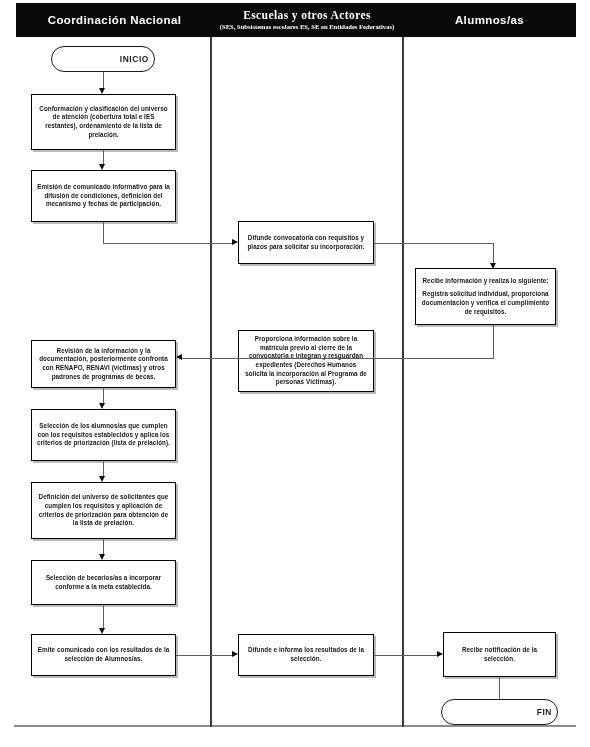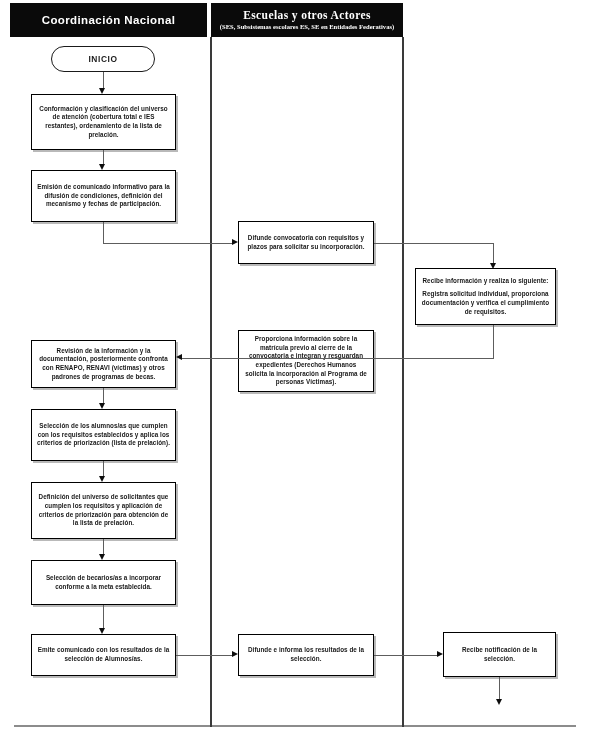--- a/index.html
+++ b/index.html
@@ -13,21 +13,21 @@
   .lane-title{font-size:11.5px;font-weight:bold;letter-spacing:.4px;line-height:13px;text-align:center;}
   .lane-sub{font-size:6.6px;font-weight:bold;line-height:8.5px;text-align:center;margin-top:1px;padding:0 4px;}
 
   
   .frame{position:absolute;left:14px;top:3px;width:562px;height:724px;
     border-bottom:2px solid #8c8c8c;box-sizing:border-box;pointer-events:none;}
   .divider{position:absolute;width:1.5px;background:#3a3a3a;}
 
   
   .node{position:absolute;box-sizing:border-box;display:flex;align-items:center;
-    justify-content:center;text-align:center;background:#ffffff;
+    justify-content:flex-end;text-align:center;background:#ffffff;
     border:1.2px solid #000000;}
   .node .txt{font-size:6.3px;line-height:8.6px;color:#171717;padding:2px 5px;
     font-weight:600;letter-spacing:.05px;}
   .node.shadow{box-shadow:2px 2px 0 0 #b9b9b9;}
   .term{border-radius:999px;border:1.2px solid #1a1a1a;}
   .term .txt{font-size:8.4px;font-weight:600;letter-spacing:.6px;color:#1b1b1b;}
   .node .txt .blk{display:block;}
   .node .txt .gap{display:block;height:5px;}
 
   
@@ -37,26 +37,29 @@
   .arw{position:absolute;width:0;height:0;}
   .arw-d{border-left:3.6px solid transparent;border-right:3.6px solid transparent;border-top:6px solid #0d0d0d;}
   .arw-r{border-top:3.6px solid transparent;border-bottom:3.6px solid transparent;border-left:6px solid #0d0d0d;}
   .arw-l{border-top:3.6px solid transparent;border-bottom:3.6px solid transparent;border-right:6px solid #0d0d0d;}
 </style>
 </head>
 <body>
 
 <div id="page">
 
-  <div class="lane-header" style="left:10px;width:197px;">
+  <div class="lane-header" style="left:16px;width:197px;">
     <div class="lane-title">Coordinación Nacional</div>
   </div>
   <div class="lane-header" style="left:211px;width:192px;font-family:Liberation Serif, serif;">
     <div class="lane-title">Escuelas y otros Actores</div>
     <div class="lane-sub">(SES, Subsistemas escolares ES, SE en Entidades Federativas)</div>
+  </div>
+  <div class="lane-header" style="left:403px;width:173px;">
+    <div class="lane-title">Alumnos/as</div>
   </div>
 
   <div class="frame"></div>
   <div class="divider" style="left:210px;top:37px;height:690px;"></div>
   <div class="divider" style="left:402px;top:37px;height:690px;"></div>
 
   <div class="node term" style="left:51px;top:46px;width:104px;height:26px;">
     <span class="txt">INICIO</span>
   </div>
 
@@ -142,14 +145,17 @@
   <div class="ln lnv" style="left:493px;top:325px;height:33px;"></div>
   <div class="ln lnh" style="left:182px;top:357.5px;width:312px;"></div>
 
   <div class="node shadow" style="left:443px;top:632px;width:113px;height:45px;">
     <span class="txt">Recibe notificación de la selección.</span>
   </div>
 
   <div class="ln lnv" style="left:499px;top:677px;height:23px;"></div>
   <div class="arw arw-d" style="left:496px;top:699px;"></div>
 
+  <div class="node term" style="left:441px;top:699px;width:117px;height:26px;">
+    <span class="txt">FIN</span>
+  </div>
 
 </div>
 
 </body></html>

